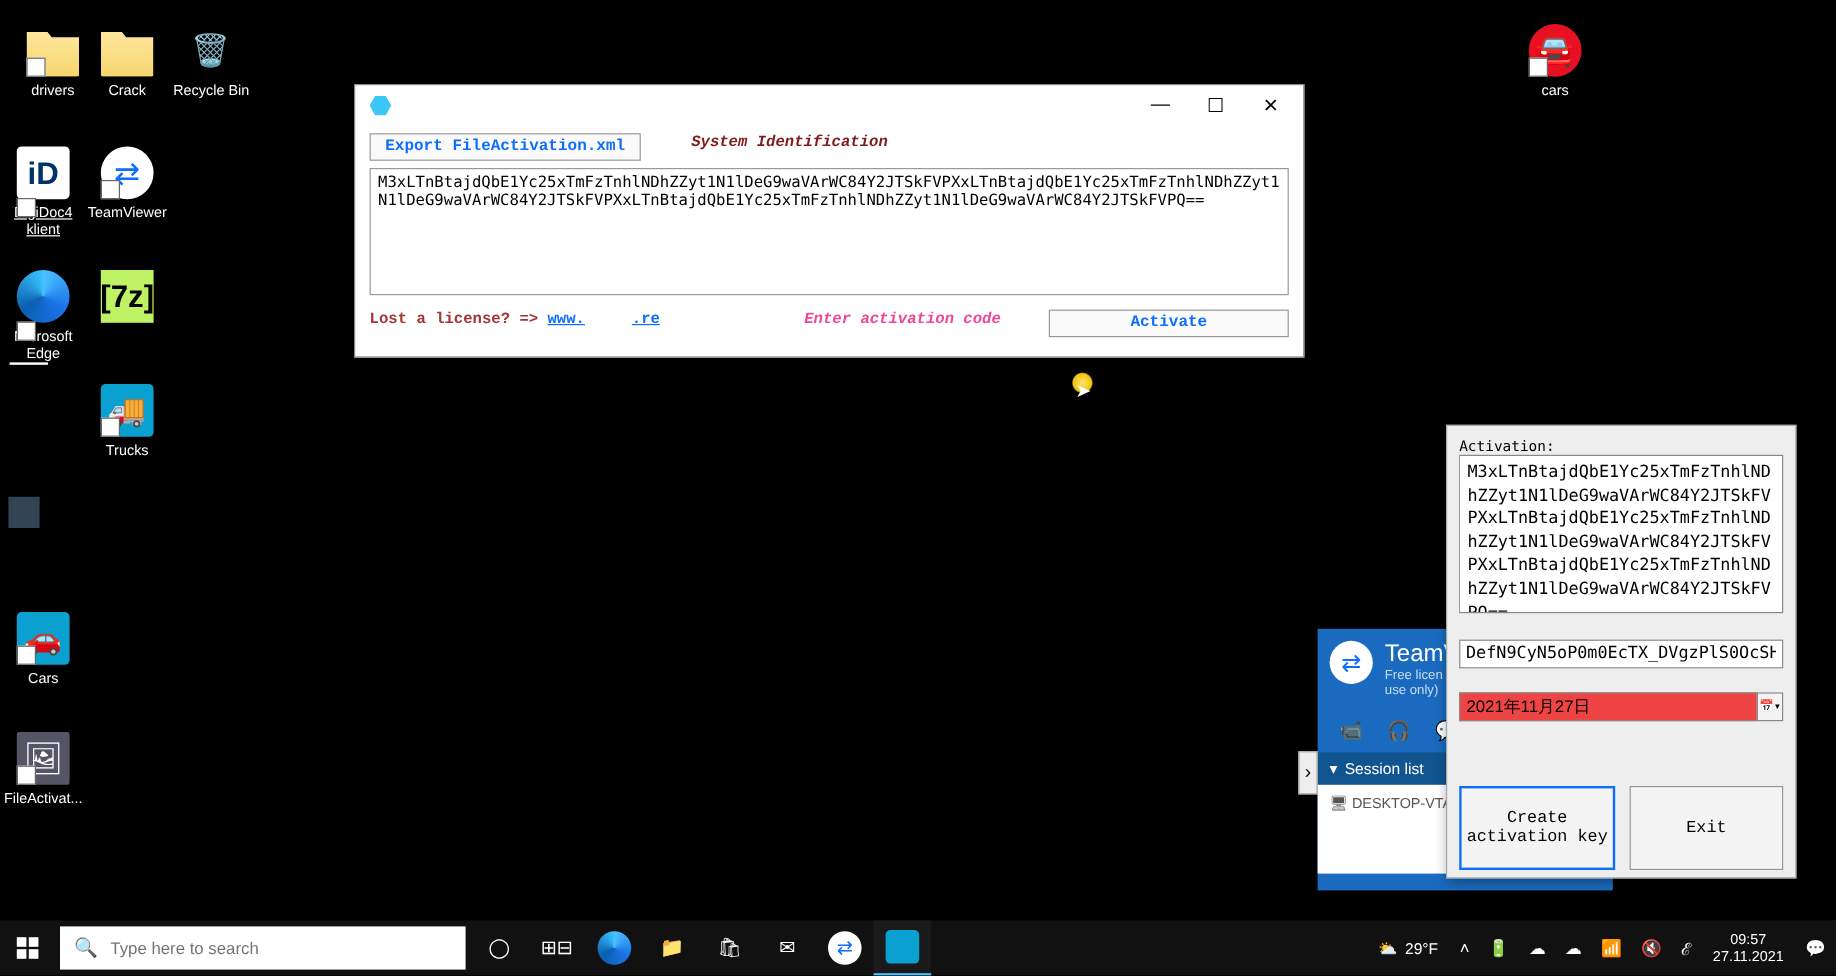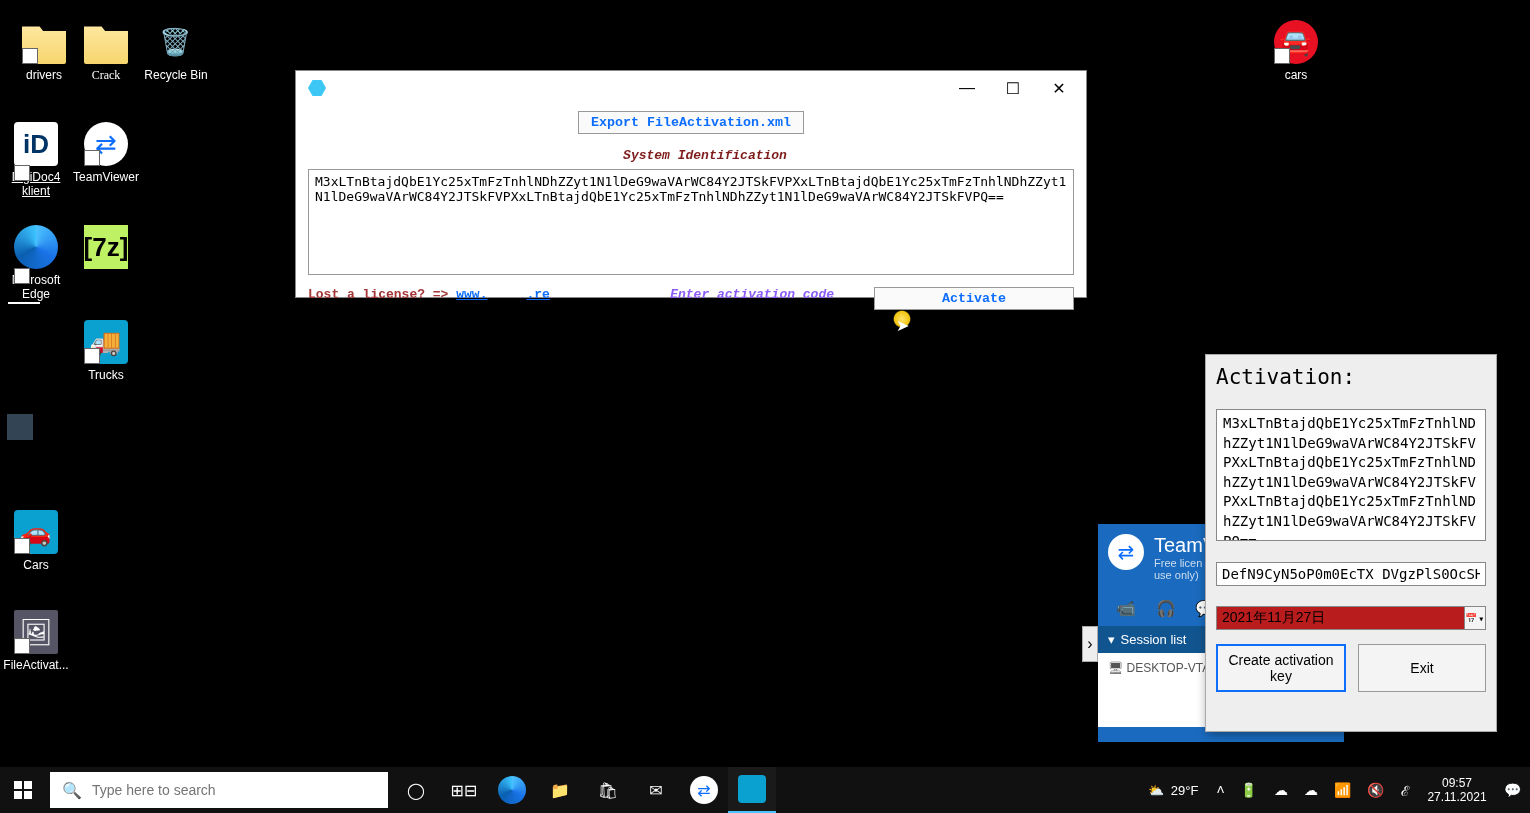--- a/index.html
+++ b/index.html
@@ -63,70 +63,70 @@
   width:18px; height:18px; background:#3dc7f5;
   clip-path: polygon(25% 5%,75% 5%,100% 50%,75% 95%,25% 95%,0 50%);
 }
 .winctrls { display:flex; }
 .winctrls .wc {
   width:46px; height:32px; display:flex; align-items:center; justify-content:center;
   cursor:pointer;
 }
 
 .actwin .body { padding: 6px 12px 10px; font-family: "Courier New", monospace; font-size:13px; }
-.row1 { display:flex; gap:14px; align-items:center; margin-bottom:6px;flex-direction:column; }
+.row1 { display:flex; gap:14px; margin-bottom:6px; }
 .export-btn {
   border:1px solid #999; padding:3px 12px; color:#0d6efd; background:#fafafa; cursor:pointer;
   font-family: inherit; font-weight:bold;
 }
 .sysid-lbl { flex:0 0 auto; color:#7f1d1d; font-weight:bold; margin-left:28px; font-style:italic; }
 .sysid-val {
   flex:1; border:1px solid #999; padding:3px 8px; text-align:center;
   color:#a33636; font-weight:bold; font-style:italic; margin-left:10px;
 }
 .code-box {
   width:100%; height:106px; border:1px solid #999; padding:4px 6px;
   font-family: monospace; font-size:13px; resize:none; word-break:break-all;
 }
 .row2 { display:flex; align-items:flex-start; gap:20px; margin-top:8px; }
 .lost { color:#a33636; font-weight:bold; }
 .lost a { color:#0d6efd; }
-.enter-lbl { color:#8b5cf6; font-style:italic; font-weight:bold; margin-left:auto; margin-right:20px; }
+.enter-lbl { color:#ec4899; font-style:italic; font-weight:bold; margin-left:auto; margin-right:20px; }
 .activate-btn { border:1px solid #999; padding:3px 12px; width:200px; color:#0d6efd; font-weight:bold; background:#fafafa; cursor:pointer; font-family:inherit; }
 
 
 .keygen {
   position:absolute; right:33px; top:354px;
   width:292px; height:378px;
   background:#eee; border:1px solid #aaa;
   box-shadow: 2px 2px 10px rgba(0,0,0,.4);
 }
 .keygen .ktitle {
   height:32px; background:#e6e6e6; display:flex; align-items:center; justify-content:center;
   font-size:14px; color:#444; position:relative; border-bottom:1px solid #ccc;
 }
 .keygen .kclose { position:absolute; right:0; top:0; width:28px; height:28px; background:#d8d8d8; }
 .keygen .kbody { padding:10px; font-family: monospace; font-size:14px; }
-.keygen .klbl { font-size:21px; margin-bottom:20px; }
+.keygen .klbl { font-size:12px; margin-bottom:0; }
 .keygen .kbox {
   width:100%; height:132px; border:1px solid #888; background:#fff;
   padding:4px 6px; font-family:monospace; font-size:14px; line-height:1.4;
   word-break:break-all; resize:none;
 }
 .keygen .kbox2 {
   width:100%; border:1px solid #888; background:#fff; padding:3px 5px;
   font-family:monospace; font-size:14px; margin-top:18px;
 }
 .keygen .kdate-row { display:flex; margin-top:20px; }
-.keygen .kdate { flex:1; border:1px solid #888; background:#b91c1c; padding:3px 5px; font-size:14px; }
+.keygen .kdate { flex:1; border:1px solid #888; background:#ef4444; padding:3px 5px; font-size:14px; }
 .keygen .kdatebtn { width:22px; border:1px solid #888; background:#f4f4f4; display:flex; align-items:center; justify-content:center; cursor:pointer; margin-left:-1px; font-size:10px; }
 .keygen .kbtns { display:flex; gap:12px; margin-top:14px; }
 .keygen .kbtns button {
-  flex:1; height:48px; font-size:14px; font-family:Liberation Sans, sans-serif; cursor:pointer;
-  background:#f4f4f4; border:1px solid #999;
+  flex:1; height:70px; font-size:14px; font-family:Liberation Mono, monospace; cursor:pointer;
+  background:#f4f4f4; border:1px solid #999;margin-top:40px;
 }
 .keygen .kbtns button.create { border:2px solid #0d6efd; }
 
 
 .tvpanel {
   position:absolute; left:1098px; top:524px;
   width:246px; height:218px;
   background:#1a6bbf;
   border-radius:0;
 }
@@ -184,21 +184,21 @@
 </style>
 </head>
 <body>
 
 <div class="desktop">
 
   <div class="dicon shortcut-sc" style="left:8px; top:20px;">
     <div class="ico folder-ico"></div>
     <div class="lbl">drivers</div>
   </div>
-  <div class="dicon" style="left:70px; top:20px;font-family:Liberation Serif, serif;">
+  <div class="dicon" style="left:70px; top:20px;">
     <div class="ico folder-ico"></div>
     <div class="lbl">Crack</div>
   </div>
   <div class="dicon" style="left:140px; top:20px;">
     <div class="ico recycle-ico">🗑️</div>
     <div class="lbl">Recycle Bin</div>
   </div>
 
   <div class="dicon shortcut-sc" style="left:0px; top:122px;text-decoration:underline;">
     <div class="ico digidoc-ico">iD</div>

